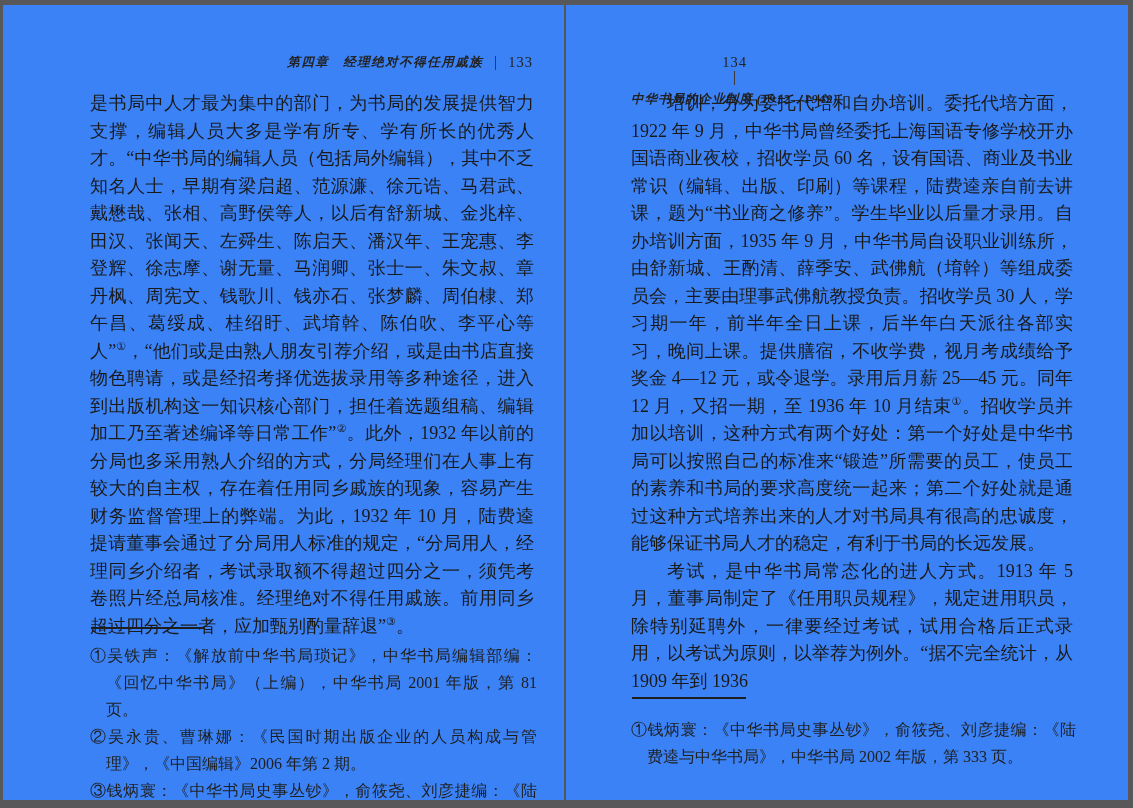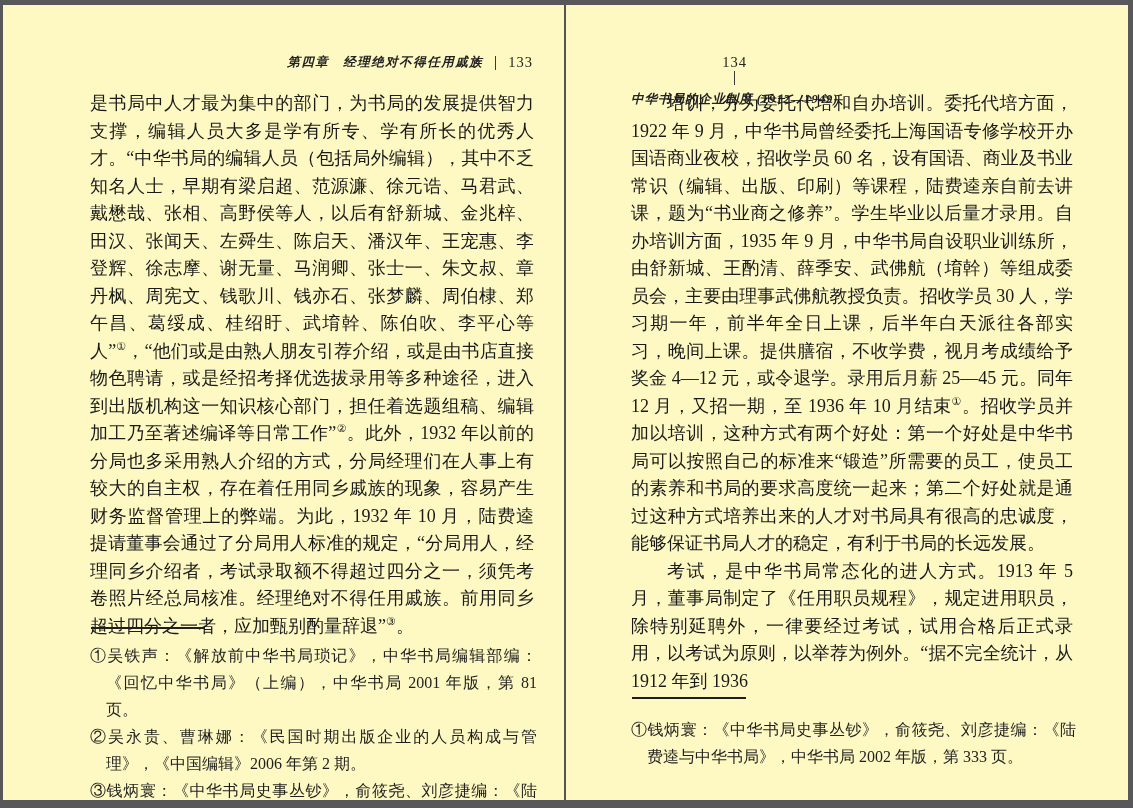--- a/index.html
+++ b/index.html
@@ -1,17 +1,17 @@
 <!DOCTYPE html>
 <html><head>
 <meta charset="utf-8">
 <style>
   html,body{margin:0;padding:0;background:#ffffff;}
   .spread{
-    position:relative;width:1133px;height:808px;background:#fef9c3;overflow:hidden;
+    position:relative;width:1133px;height:808px;background:#3b82f6;overflow:hidden;
     font-family:"Liberation Serif","DejaVu Serif",serif;color:#1a1a1a;
   }
   .frame{position:absolute;background:#58585a;}
   .frame-top{left:0;top:0;right:0;height:5px;}
   .frame-bottom{left:0;bottom:0;right:0;height:8px;}
   .frame-left{left:0;top:0;bottom:0;width:3px;}
   .frame-right{right:0;top:0;bottom:0;width:5px;}
   .center-divider{position:absolute;left:564px;top:5px;bottom:8px;width:2px;background:#555557;}
 
   .page-header{position:absolute;display:flex;align-items:center;white-space:nowrap;}
@@ -73,21 +73,21 @@
     </div>
 
   <div class="page-header header-right">
     <span class="pagenum">134</span>
     <span class="hdiv"></span>
     <span class="running-title">中华书局的企业制度 (1912—1949)</span>
   </div>
 
   <div class="body-col body-right" id="right-body">
       <p class="para indent"><span>培训，分为委托代培和自办培训。委托代培方面，1922 年 9 月，中华书局曾经委托上海国语专修学校开办国语商业夜校，招收学员 60 名，设有国语、商业及书业常识（编辑、出版、印刷）等课程，陆费逵亲自前去讲课，题为“书业商之修养”。学生毕业以后量才录用。自办培训方面，1935 年 9 月，中华书局自设职业训练所，由舒新城、王酌清、薛季安、武佛航（堉幹）等组成委员会，主要由理事武佛航教授负责。招收学员 30 人，学习期一年，前半年全日上课，后半年白天派往各部实习，晚间上课。提供膳宿，不收学费，视月考成绩给予奖金 4—12 元，或令退学。录用后月薪 25—45 元。同年 12 月，又招一期，至 1936 年 10 月结束</span><sup class="fnref">①</sup><span>。招收学员并加以培训，这种方式有两个好处：第一个好处是中华书局可以按照自己的标准来“锻造”所需要的员工，使员工的素养和书局的要求高度统一起来；第二个好处就是通过这种方式培养出来的人才对书局具有很高的忠诚度，能够保证书局人才的稳定，有利于书局的长远发展。</span></p>
-      <p class="para indent"><span>考试，是中华书局常态化的进人方式。1913 年 5 月，董事局制定了《任用职员规程》，规定进用职员，除特别延聘外，一律要经过考试，试用合格后正式录用，以考试为原则，以举荐为例外。“据不完全统计，从 1912 年到 1936</span></p>
+      <p class="para indent"><span>考试，是中华书局常态化的进人方式。1913 年 5 月，董事局制定了《任用职员规程》，规定进用职员，除特别延聘外，一律要经过考试，试用合格后正式录用，以考试为原则，以举荐为例外。“据不完全统计，从 1909 年到 1936</span></p>
     </div>
 
   <div class="fnrule fnrule-right"></div>
   <div class="footnotes footnotes-right" id="right-footnotes">
       <p class="footnote"><span class="fnmark">①</span><span>钱炳寰：《中华书局史事丛钞》，俞筱尧、刘彦捷编：《陆费逵与中华书局》，中华书局 2002 年版，第 333 页。</span></p>
     </div>
 
 </div>
 
 </body></html>

